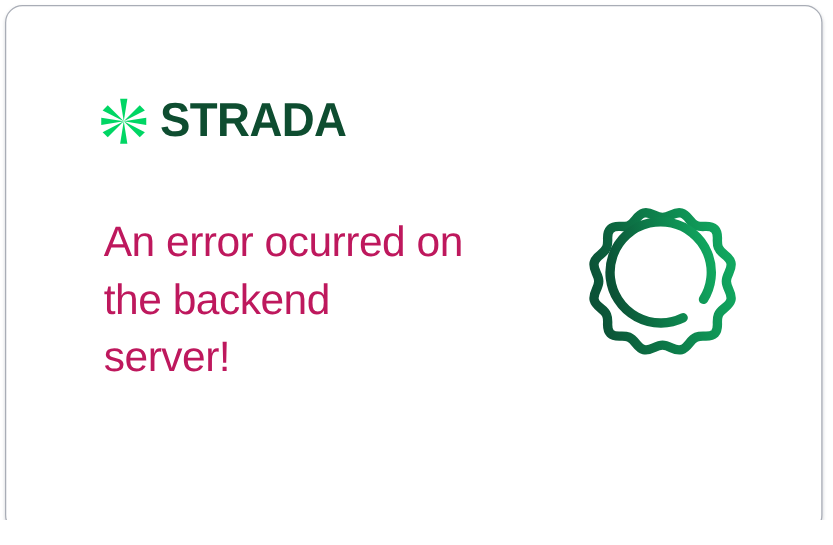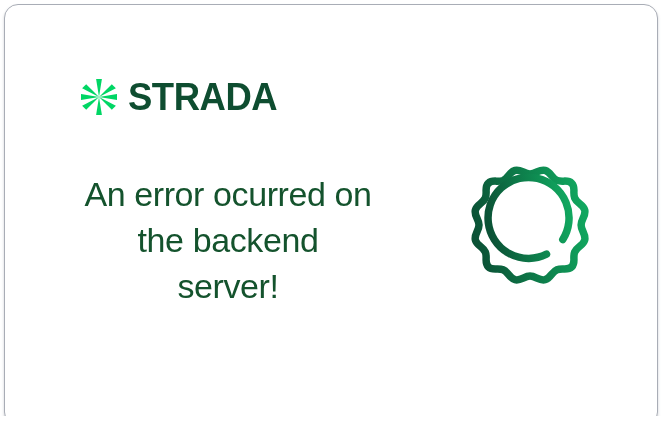--- a/index.html
+++ b/index.html
@@ -13,21 +13,20 @@
     font-family: "Liberation Sans", sans-serif;
     -webkit-font-smoothing: antialiased;
   }
 
   .screen {
     position: relative;
     width: 666px;
     height: 416px;
     background: #ffffff;
     overflow: hidden;
-    text-align: center;
   }
 
   
   .card {
     position: absolute;
     left: 4px;
     top: 4px;
     width: 654px;
     height: 422px;
     box-sizing: border-box;
@@ -69,21 +68,21 @@
   .message {
     position: absolute;
     left: 78px;
     top: 166px;
     width: 290px;
     font-family: "Liberation Sans", sans-serif;
     font-size: 34px;
     font-weight: 500;
     line-height: 46px;
     letter-spacing: -0.4px;
-    color: #14532d;
+    color: #be185d;
   }
 
   
   .gear {
     position: absolute;
     left: 444px;
     top: 139px;
     width: 162px;
     height: 162px;
     display: block;

